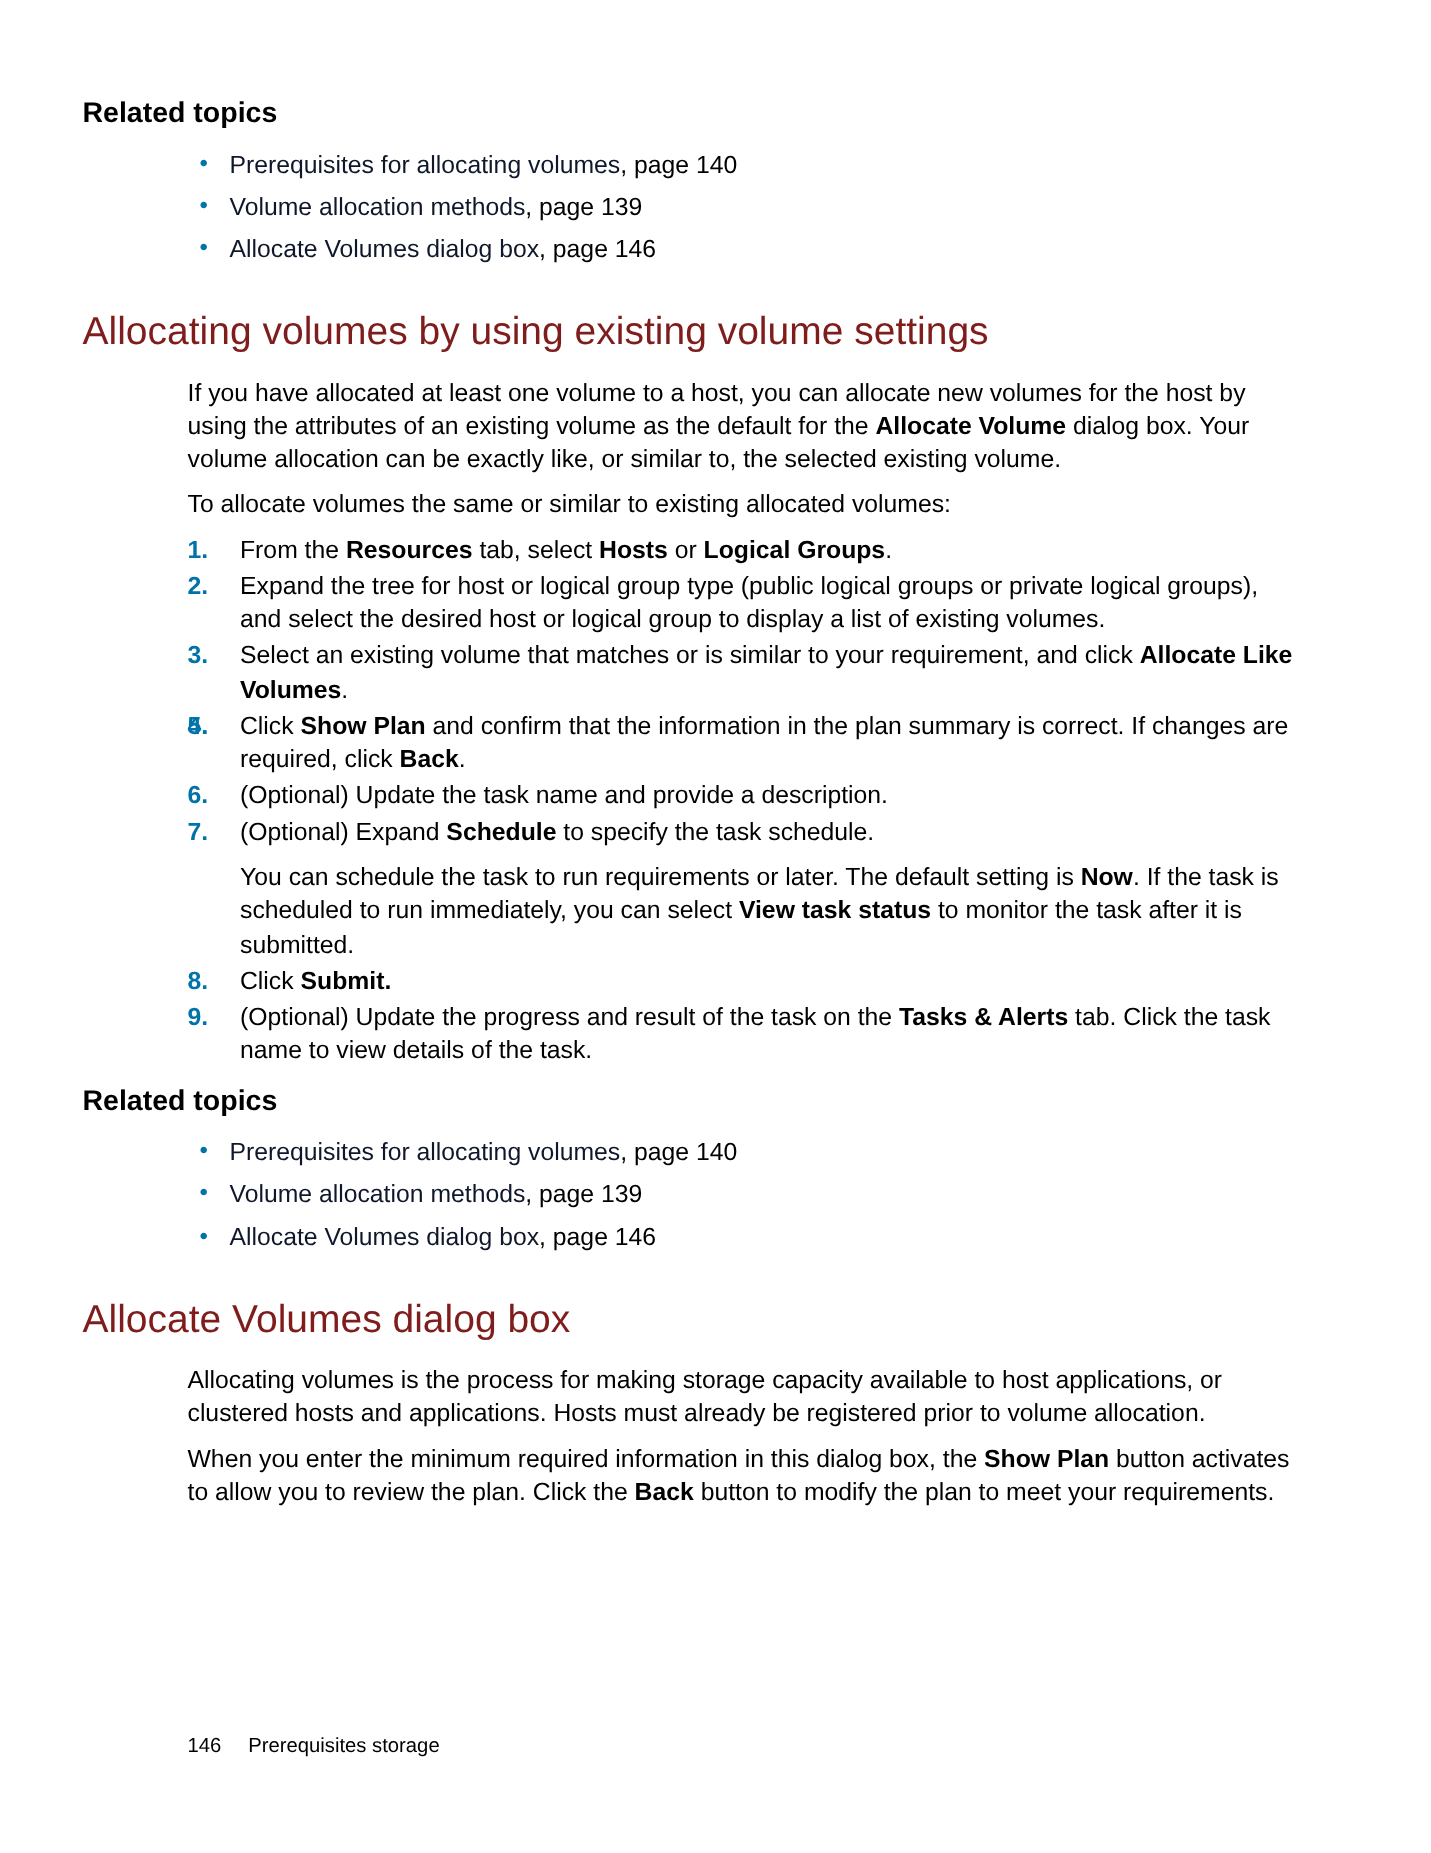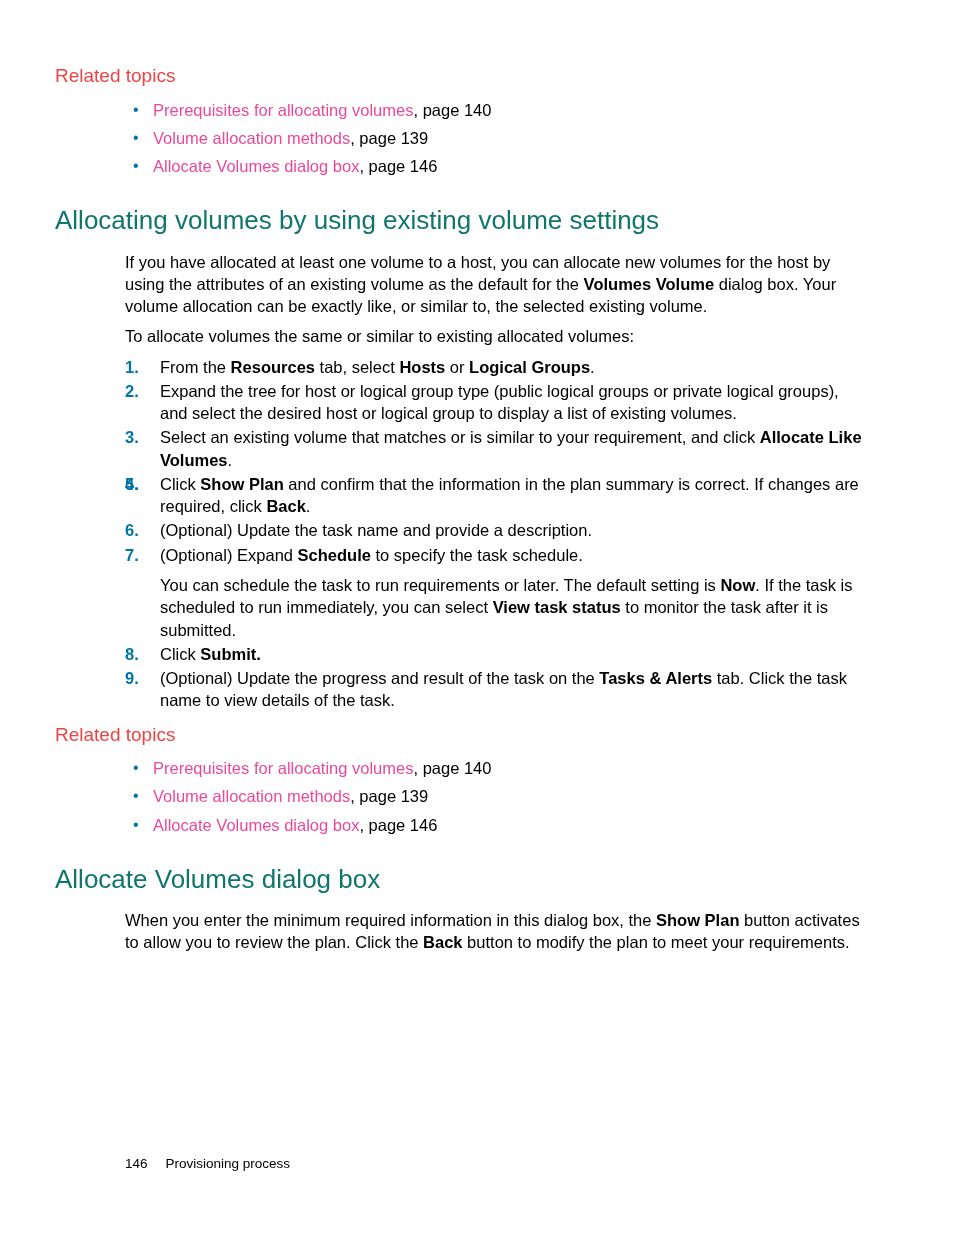--- a/index.html
+++ b/index.html
@@ -16,32 +16,32 @@
   }
   .page {
     box-sizing: border-box;
     width: 954px;
     min-height: 1235px;
     padding: 55px 90px 0 55px;
     position: relative;
   }
   h2.section {
     font-weight: 300;
-    color: #0f766e;
+    color: #7f1d1d;
     font-size: 26px;
     margin: 26px 0 12px 0;
   }
   h3.related {
-    font-weight: 400;
-    color: #ef4444;
+    font-weight: 700;
+    color: #000000;
     font-size: 19px;
     margin: 8px 0 10px 0;
   }
   a.link {
-    color: #ec4899;
+    color: #0f172a;
     text-decoration: none;
   }
   .body-indent {
     margin-left: 70px;
   }
   p { margin: 8px 0; }
   ul.bullets {
     list-style: none;
     padding: 0;
     margin: 4px 0 10px 70px;
@@ -109,21 +109,21 @@
     </li>
     <li>
       <a class="link">Allocate Volumes dialog box</a><span>, page 146</span>
     </li>
   </ul>
 
   <h2 class="section">Allocating volumes by using existing volume settings</h2>
 
   <div class="body-indent">
     <p>
-      <span>If you have allocated at least one volume to a host, you can allocate new volumes for the host by using the attributes of an existing volume as the default for the </span><b>Volumes Volume</b><span> dialog box. Your volume allocation can be exactly like, or similar to, the selected existing volume.</span>
+      <span>If you have allocated at least one volume to a host, you can allocate new volumes for the host by using the attributes of an existing volume as the default for the </span><b>Allocate Volume</b><span> dialog box. Your volume allocation can be exactly like, or similar to, the selected existing volume.</span>
     </p>
     <p>To allocate volumes the same or similar to existing allocated volumes:</p>
   </div>
 
   <ol class="steps">
     <li>
       <span>From the </span><b>Resources</b><span> tab, select </span><b>Hosts</b><span> or </span><b>Logical Groups</b><span>.</span>
     </li>
     <li>Expand the tree for host or logical group type (public logical groups or private logical groups), and select the desired host or logical group to display a list of existing volumes.</li>
     <li>
@@ -158,22 +158,23 @@
     <li>
       <a class="link">Volume allocation methods</a><span>, page 139</span>
     </li>
     <li>
       <a class="link">Allocate Volumes dialog box</a><span>, page 146</span>
     </li>
   </ul>
 
   <h2 class="section">Allocate Volumes dialog box</h2>
   <div class="body-indent">
+    <p>Allocating volumes is the process for making storage capacity available to host applications, or clustered hosts and applications. Hosts must already be registered prior to volume allocation.</p>
     <p>
       <span>When you enter the minimum required information in this dialog box, the </span><b>Show Plan</b><span> button activates to allow you to review the plan. Click the </span><b>Back</b><span> button to modify the plan to meet your requirements.</span>
     </p>
   </div>
 
   <div class="footer">
-    <span class="pg">146</span><span>Provisioning process</span>
+    <span class="pg">146</span><span>Prerequisites storage</span>
   </div>
 
 </div>
 
 </body></html>

